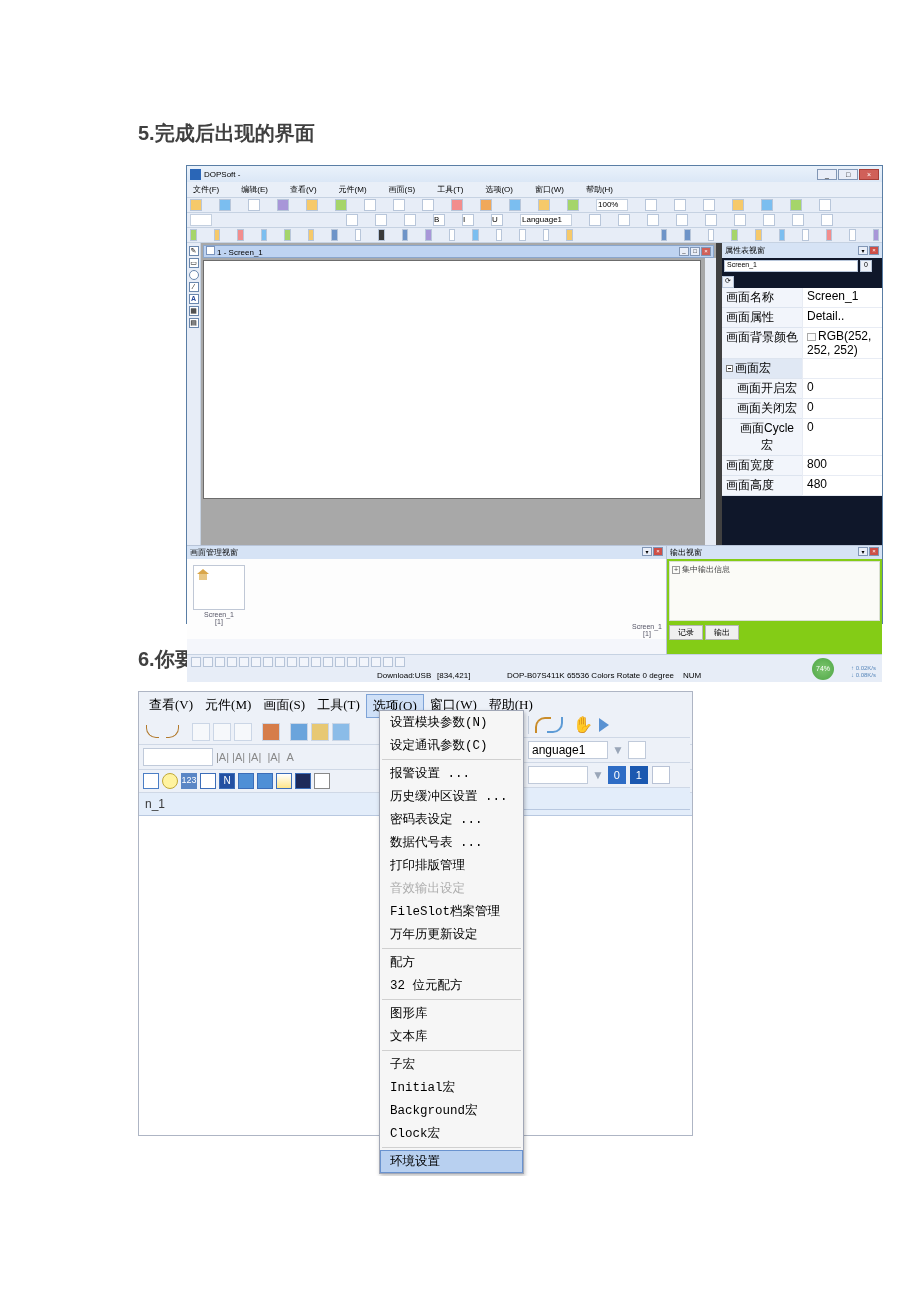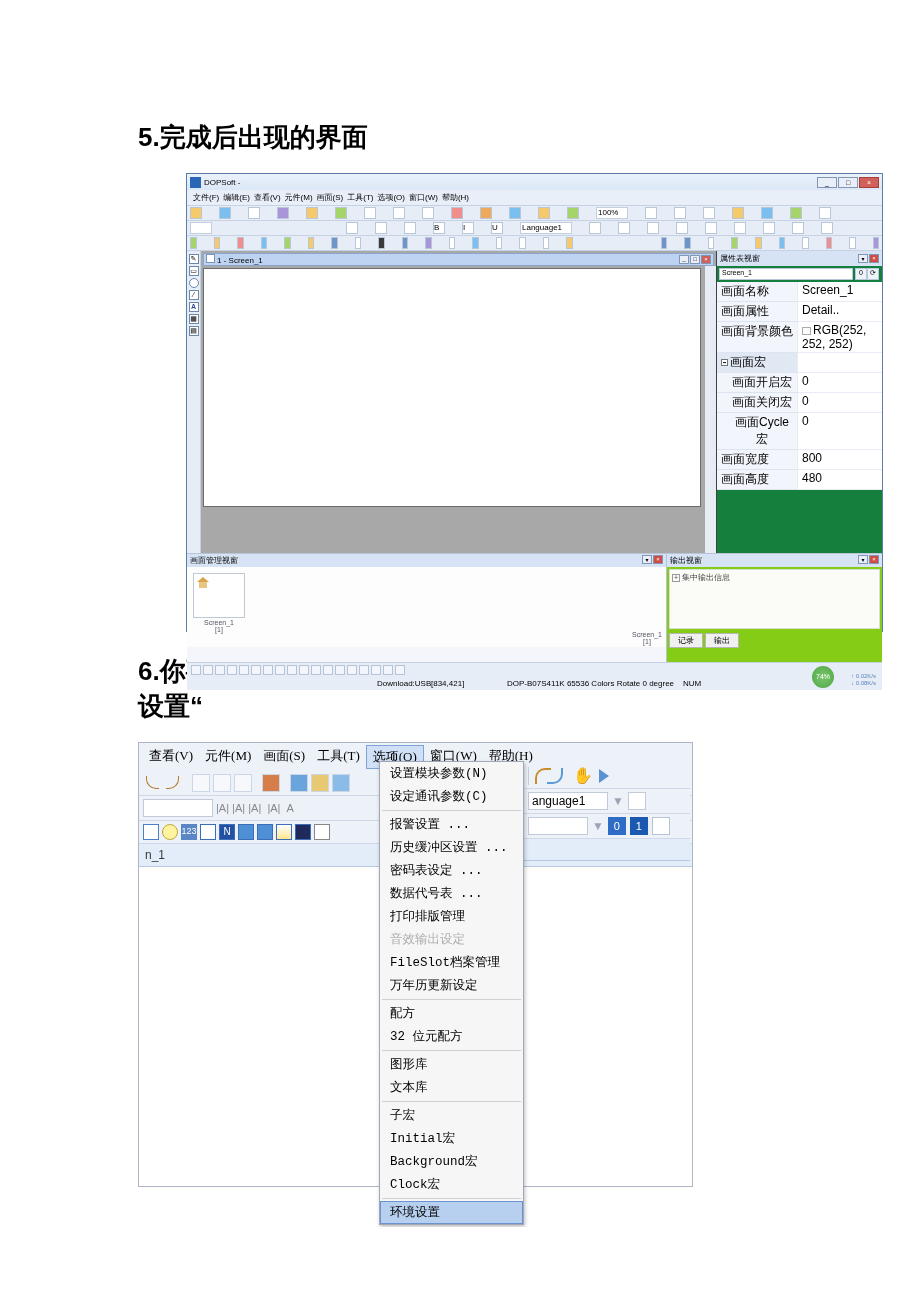--- a/index.html
+++ b/index.html
@@ -1,46 +1,46 @@
 <!DOCTYPE html>
 <html><head>
 <meta charset="utf-8">
 <style>
   * { margin: 0; padding: 0; box-sizing: border-box; }
   body { background: #fff; font-family: "SimSun", "Microsoft YaHei", sans-serif; width: 920px; margin: 0 auto; }
   .page { padding: 110px 130px 40px 138px; }
-  .heading { font-size: 26px; font-weight: bold; color: #000000; margin: 10px 0 18px 0; }
+  .heading { font-size: 20px; font-weight: bold; color: #404040; margin: 10px 0 18px 0; }
 
   
   .appwin { border: 1px solid #5a7ea5; width: 697px; height: 459px; position: relative; font-size: 8px; color: #000; background: #dfe8f5; margin-left: 48px; }
   .titlebar { height: 16px; background: linear-gradient(#eaf2fb,#dbe7f6); display: flex; align-items: center; padding: 0 3px; justify-content: space-between; }
   .titlebar .left { display: flex; align-items: center; gap: 3px; }
   .winicon { width: 11px; height: 11px; background: #2a66b7; display: inline-block; }
   .winctrls { display: flex; gap: 1px; }
   .winctrls span { width: 20px; height: 11px; display: inline-block; border: 1px solid #8196b5; background: #e9eef8; font-size: 7px; line-height: 9px; text-align: center; }
   .winctrls .x { background: #d06059; color: #fff; border-color: #a83e38; }
-  .menubar { background: #e9eff8; padding: 1px 4px; display: flex; gap: 0; border-bottom: 1px solid #c6d2e2; }
+  .menubar { background: #e9eff8; padding: 1px 4px; display: flex; gap: 18px; border-bottom: 1px solid #c6d2e2; }
   .menubar span { padding: 1px 2px; }
   .toolbar { background: #e7edf7; padding: 1px 3px; display: flex; gap: 17px; align-items: center; border-bottom: 1px solid #c6d2e2; }
   .tbtn { width: 12px; height: 12px; display: inline-block; background: #f2f5fb; border: 1px solid #b8c6da; }
   .tbtn.c1 { background: #f6c96a; } .tbtn.c2 { background: #7bbef0; } .tbtn.c3 { background: #a5d56a; }
   .tbtn.c4 { background: #f28d8d; } .tbtn.c5 { background: #a896d8; } .tbtn.c6 { background: #f0a85a; }
   .tbtn.c7 { background: #fff; } .tbtn.c8 { background: #6e94c8; } .tbtn.c9 { background: #3a3a3a; }
   .zoominp { width: 32px; height: 12px; border: 1px solid #c3cfdf; background: #fff; font-size: 8px; padding: 0 1px; }
   .langinp { width: 52px; height: 12px; border: 1px solid #c3cfdf; background: #fff; font-size: 8px; padding: 0 1px; }
   .body5 { display: flex; height: 302px; background: #bfbfbf; }
   .lefticons { width: 14px; background: #e7edf7; border-right: 1px solid #c6d2e2; display: flex; flex-direction: column; align-items: center; gap: 2px; padding-top: 3px; }
   .licon { width: 10px; height: 10px; display: inline-block; border: 1px solid #6a87ad; background: #fff; font-size: 7px; line-height: 8px; text-align: center; }
   .canvasarea { flex: 1; position: relative; background: #a8a8a8; }
   .canvas-title { background: #bed3f1; height: 13px; display: flex; align-items: center; justify-content: space-between; padding: 0 2px; margin: 2px; border: 1px solid #8aa6cc; }
   .miniwin { display: flex; gap: 1px; } .miniwin span { width: 10px; height: 9px; background: #e9eef8; border: 1px solid #8196b5; font-size: 6px; text-align: center; }
   .miniwin .x { background: #d06059; color: #fff; }
   .canvas { margin: 2px; background: #fff; height: 239px; width: 498px; border: 1px solid #6c6c6c; }
   .scroll-v { position: absolute; right: 0; top: 15px; bottom: 0; width: 11px; background: #e6ebf4; }
-  .proppanel { width: 166px; background: #15803d; border-left: 1px solid #404040; }
+  .proppanel { width: 166px; background: #0f172a; border-left: 6px solid #404040; }
   .proptitle { background: #d6e3f5; padding: 2px 3px; display: flex; justify-content: space-between; align-items: center; }
   .propclose { display: flex; gap: 1px; } .propclose span { width: 10px; height: 9px; border: 1px solid #8196b5; background: #e9eef8; font-size: 6px; text-align: center; }
   .propclose .x { background: #ce4e46; color: #fff; }
   .propdd { width: 134px; height: 12px; border: 1px solid #b8c6da; background: #fff; margin: 2px 2px; font-size: 7px; padding: 0 2px; display: inline-block; }
   .tinybtn { width: 12px; height: 12px; border: 1px solid #b8c6da; background: #eef2f9; display: inline-block; vertical-align: top; margin-top: 2px; font-size: 7px; text-align: center; }
   .proprow { display: flex; font-size: 12px; }
   .proprow .k { width: 80px; padding: 1px 4px; background: #f2f5fb; border-bottom: 1px solid #dde4ef; }
   .proprow .k.hdr { background: #e0e8f4; }
   .proprow .k.sub { padding-left: 14px; text-align: center; }
   .proprow .v { flex: 1; padding: 1px 4px; background: #fff; border-bottom: 1px solid #e8ecf4; border-left: 1px solid #e8ecf4; }
@@ -337,21 +337,21 @@
         <span class="sicon"></span>
         <span class="sicon"></span>
         <span class="sicon"></span>
         <span class="sicon"></span>
         <span class="sicon"></span>
         <span class="sicon"></span>
         <span class="sicon"></span>
     </div>
     <div class="status2" style="position:relative">
       <span style="position:absolute;left:190px">Download:USB</span>
-      <span style="position:absolute;left:244px">[834,421]</span>
+      <span style="position:absolute;left:250px">[834,421]</span>
       <span style="position:absolute;left:320px">DOP-B07S411K 65536 Colors Rotate 0 degree</span>
       <span style="position:absolute;left:496px">NUM</span>
       <span class="memcircle">74%</span>
       <div class="memtext"><span>↑ 0.02K/s</span><br><span>↓ 0.08K/s</span></div>
     </div>
   </div>
 
   <div class="heading" style="margin-top:22px">6.你要上载东西的时候，要设置“环境”。按“选项”-“环境设置“</div>
 
   <div class="crop6">

